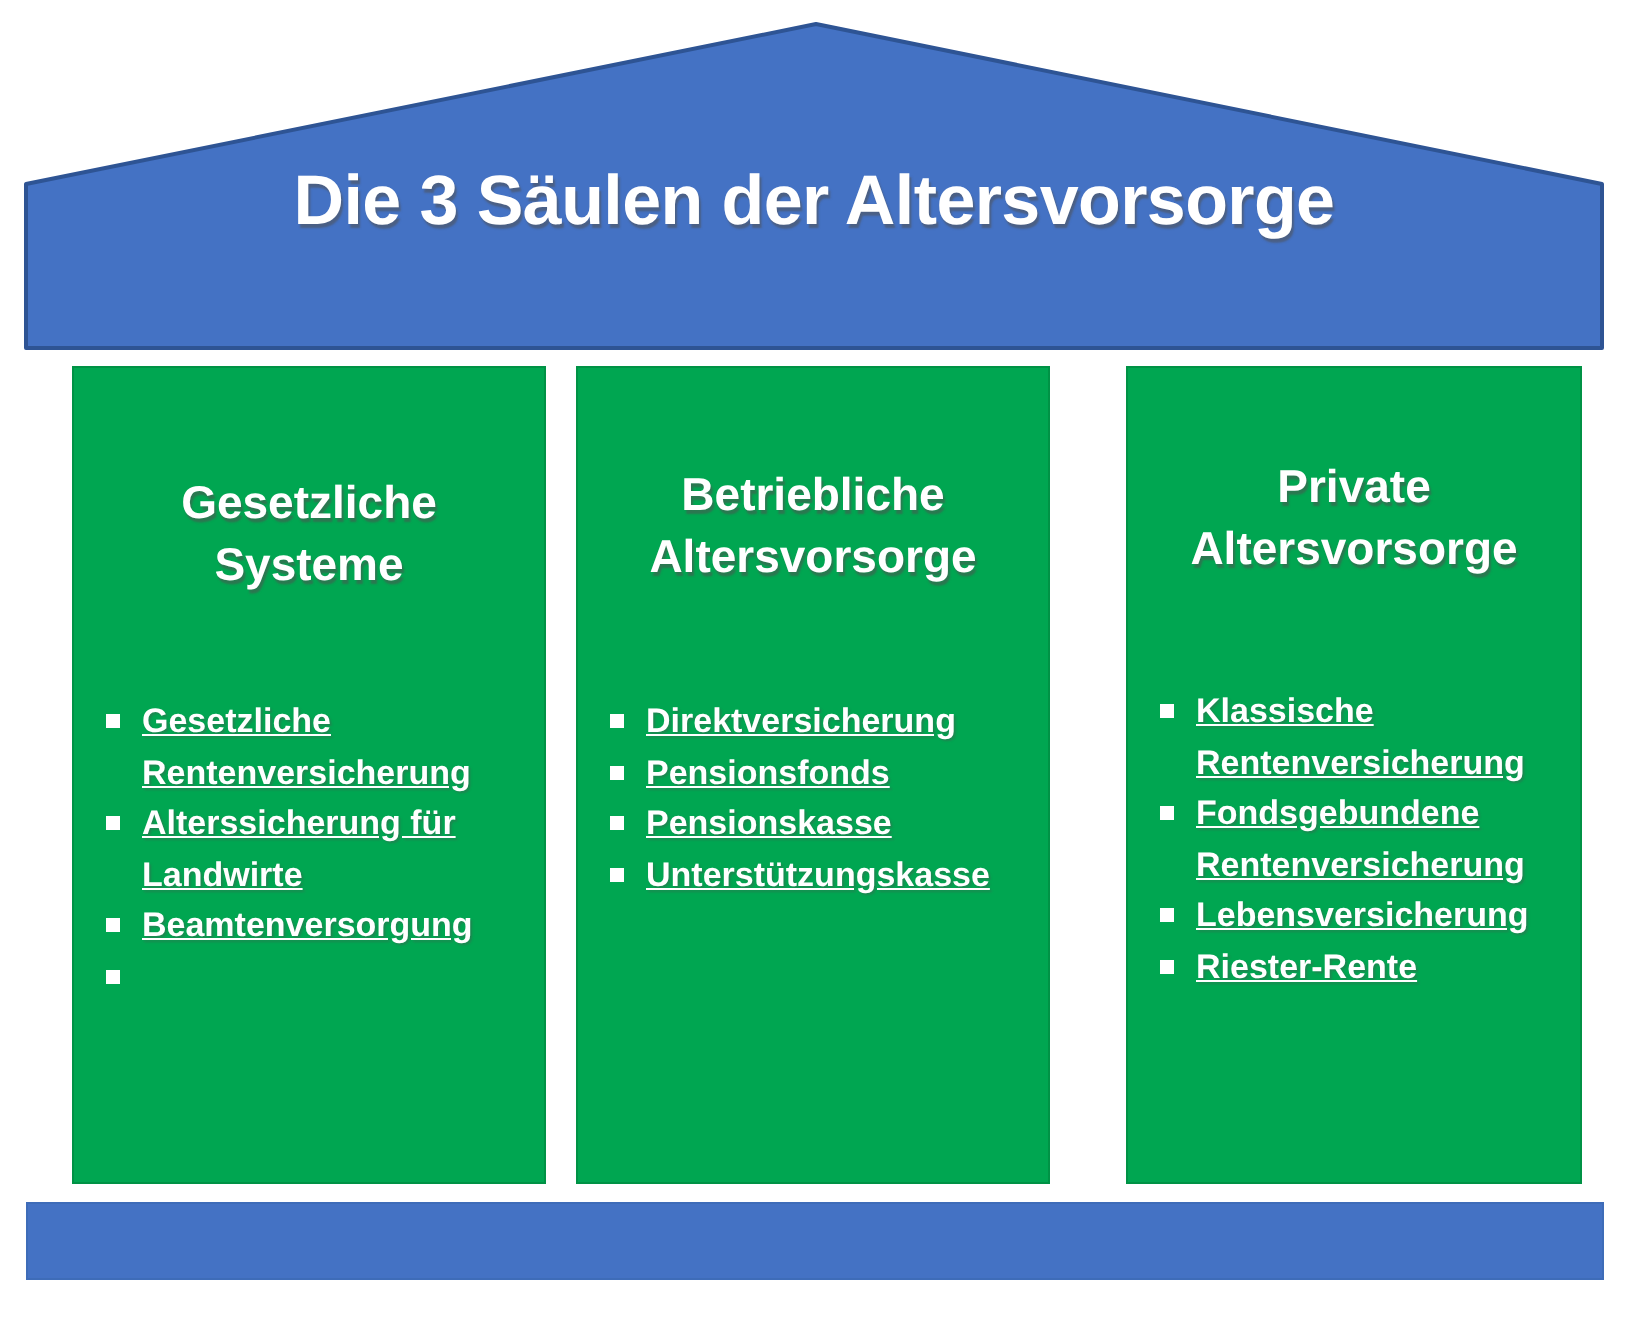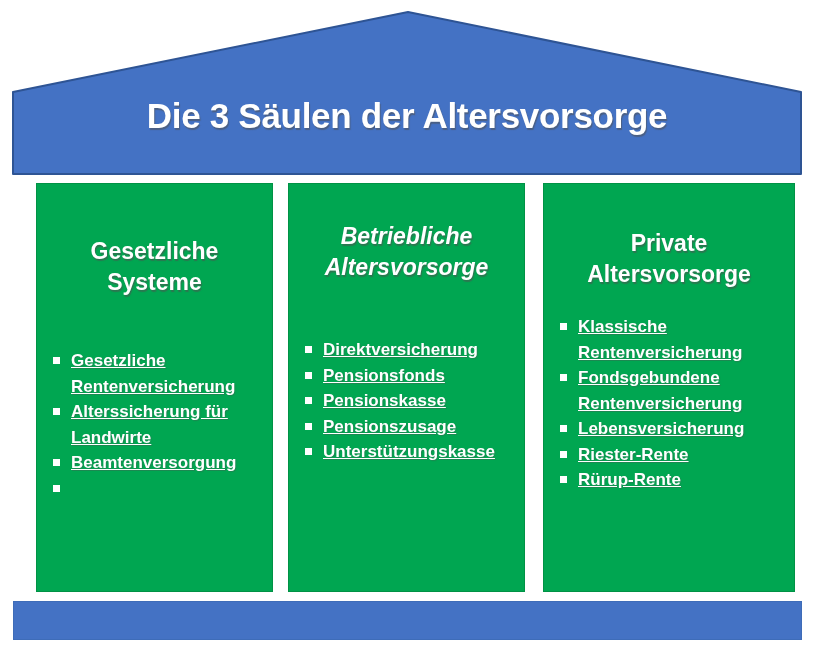--- a/index.html
+++ b/index.html
@@ -22,21 +22,21 @@
     display: block;
   }
   .roof-poly {
     fill: var(--roof_fill);
     stroke: var(--roof_border);
     stroke-width: 2;
     stroke-linejoin: round;
   }
   .diagram-title {
     position: absolute;
-    top: 96px;
+    top: 81px;
     left: 13px;
     width: 788px;
     text-align: center;
     color: var(--text);
     font-size: 35px;
     font-weight: bold;
     letter-spacing: -0.3px;
     text-shadow: 1px 2px 1px rgba(80,80,80,0.55);
     white-space: nowrap;
   }
@@ -45,41 +45,41 @@
   .pillar {
     position: absolute;
     top: 183px;
     height: 409px;
     background: var(--pillar_fill);
     border: 1px solid var(--pillar_border);
     color: var(--text);
   }
   .pillar-0 { left: 36px;  width: 237px; }
   .pillar-1 { left: 288px; width: 237px; }
-  .pillar-2 { left: 543px; width: 252px; }
+  .pillar-2 { left: 563px; width: 228px; }
 
   .pillar-title {
     text-align: center;
     font-size: 23px;
     font-weight: bold;
     line-height: 31px;
     text-shadow: 1px 2px 1px rgba(80,80,80,0.55);
   }
   .pillar-0 .pillar-title { margin-top: 52px; }
-  .pillar-1 .pillar-title { margin-top: 37px; font-style: italic; }
+  .pillar-1 .pillar-title { margin-top: 48px; }
   .pillar-2 .pillar-title { margin-top: 44px; }
 
   .item-list {
     list-style: none;
     margin: 0;
     padding: 0 0 0 16px;
   }
   .pillar-0 .item-list { margin-top: 50px; }
   .pillar-1 .item-list { margin-top: 54px; }
-  .pillar-2 .item-list { margin-top: 24px; }
+  .pillar-2 .item-list { margin-top: 53px; }
 
   .item-list li {
     position: relative;
     padding-left: 18px;
     font-size: 17px;
     font-weight: bold;
     line-height: 25.5px;
     text-shadow: 1px 1px 1px rgba(80,80,80,0.35);
     text-decoration: underline;
   }
@@ -128,34 +128,32 @@
 
   <div class="pillar pillar-1">
     <div class="pillar-title">
       <span>Betriebliche</span><br>
       <span>Altersvorsorge</span>
     </div>
     <ul class="item-list">
       <li><span class="bullet"></span><span>Direktversicherung</span></li>
       <li><span class="bullet"></span><span>Pensionsfonds</span></li>
       <li><span class="bullet"></span><span>Pensionskasse</span></li>
-      <li><span class="bullet"></span><span>Pensionszusage</span></li>
       <li><span class="bullet"></span><span>Unterstützungskasse</span></li>
     </ul>
   </div>
 
   <div class="pillar pillar-2">
     <div class="pillar-title">
       <span>Private</span><br>
       <span>Altersvorsorge</span>
     </div>
     <ul class="item-list">
       <li><span class="bullet"></span><span>Klassische Rentenversicherung</span></li>
       <li><span class="bullet"></span><span>Fondsgebundene Rentenversicherung</span></li>
       <li><span class="bullet"></span><span>Lebensversicherung</span></li>
       <li><span class="bullet"></span><span>Riester-Rente</span></li>
-      <li><span class="bullet"></span><span>Rürup-Rente</span></li>
     </ul>
   </div>
 
   <div class="foundation-bar"></div>
 
 </div>
 
 </body></html>

